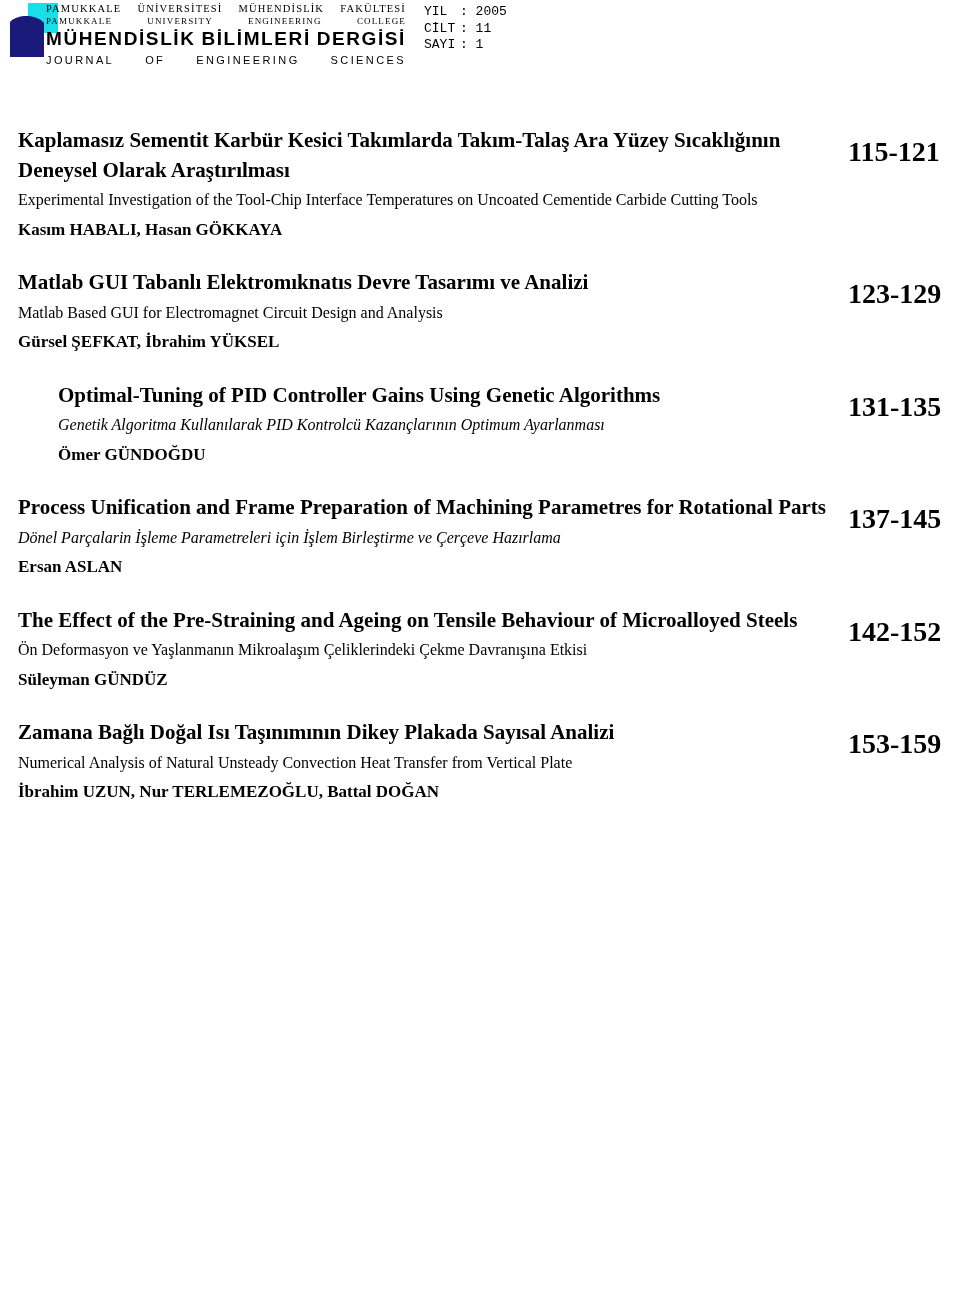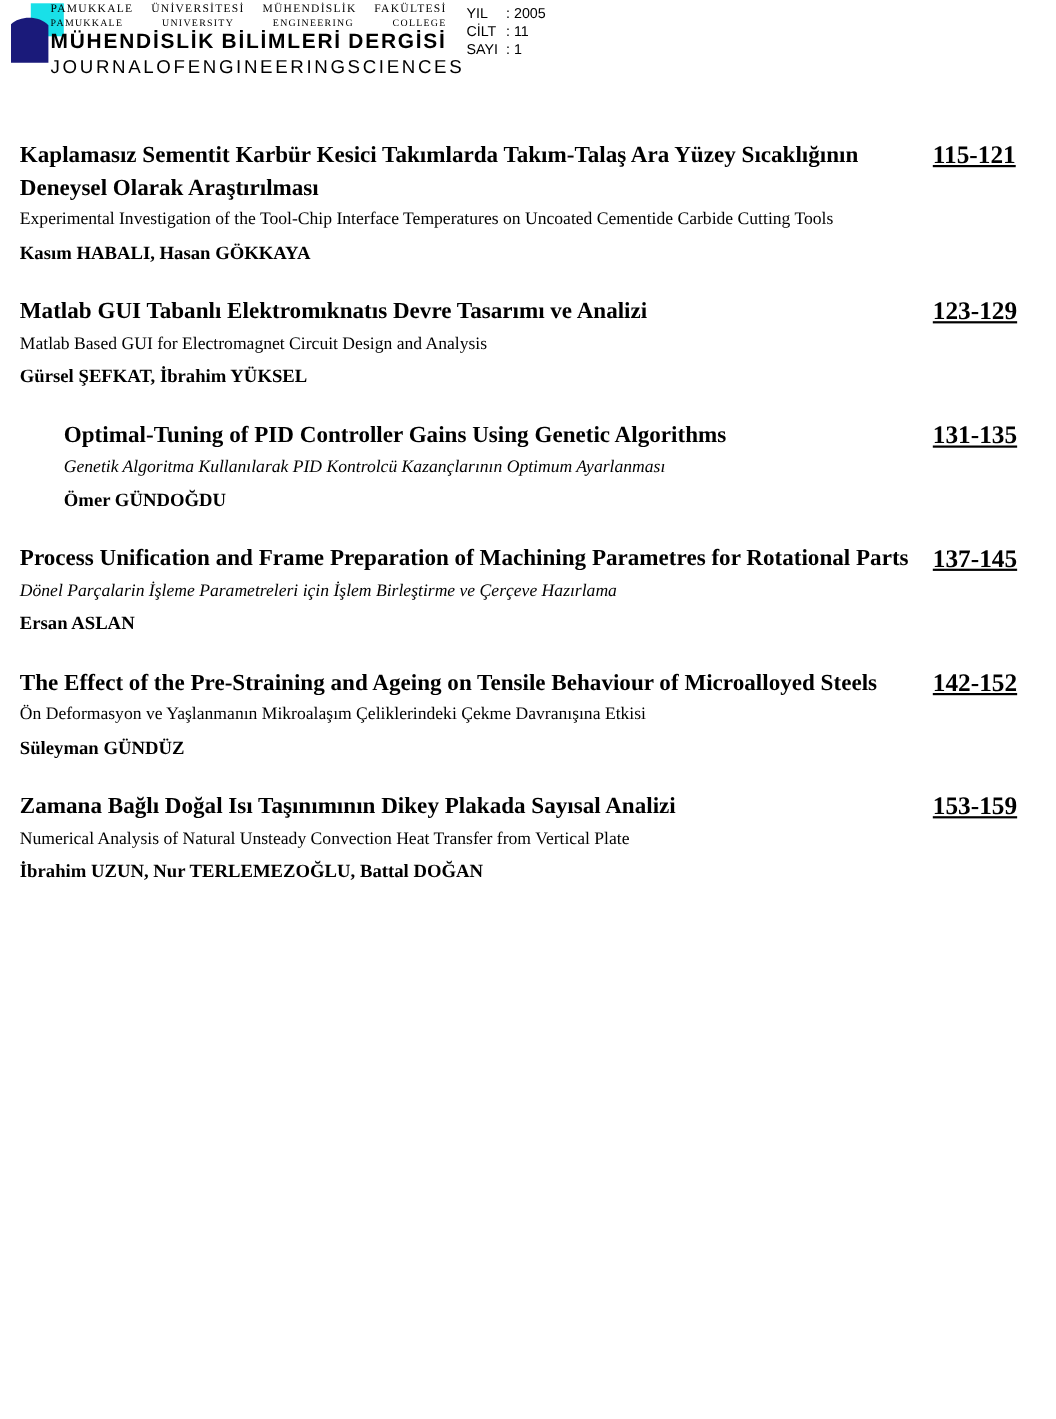--- a/index.html
+++ b/index.html
@@ -61,37 +61,37 @@
     font-size: 19px;
     font-weight: bold;
     letter-spacing: 1.6px;
     white-space: nowrap;
     line-height: 24px;
     display: flex;
     justify-content: space-between;
   }
   .line-journal-en {
     font-family: "Liberation Sans", "DejaVu Sans", sans-serif;
-    font-size: 17px;
+    font-size: 11px;
     letter-spacing: 2.4px;
     white-space: nowrap;
     line-height: 19px;
     display: flex;
-    justify-content: flex-start;
+    justify-content: space-between;
   }
   .line-uni-tr > span,
   .line-uni-en > span,
   .line-journal-tr > span,
   .line-journal-en > span { display: inline-block; }
 
   .issue-block {
     position: absolute;
     left: 424px;
     top: 4px;
-    font-family: Liberation Sans, sans-serif;
+    font-family: Liberation Mono, monospace;
     font-size: 13px;
     line-height: 16.5px;
   }
   .issue-row { display: flex; }
   .issue-key { width: 36px; }
   .issue-val { width: 70px; }
 
   
   .toc {
     position: absolute;
@@ -128,27 +128,26 @@
     text-align-last: left;
   }
   .authors {
     font-size: 17px;
     font-weight: bold;
     line-height: 29.5px;
   }
   .pages {
     position: absolute;
     right: 12px;
-    top: 0;
+    top: 11px;
     width: 100px;
-    font-size: 23px;
+    font-size: 28px;
     font-weight: bold;
     line-height: 29.5px;
     text-align: left;
-    text-decoration: underline;
   }
   
   .w1 { width: 830px; }
   .w2 { width: 660px; }
   .w3 { width: 660px; margin-left: 40px; }
   .w4 { width: 840px; }
   .w5 { width: 830px; }
   .w6 { width: 745px; }
 </style>
 </head>

